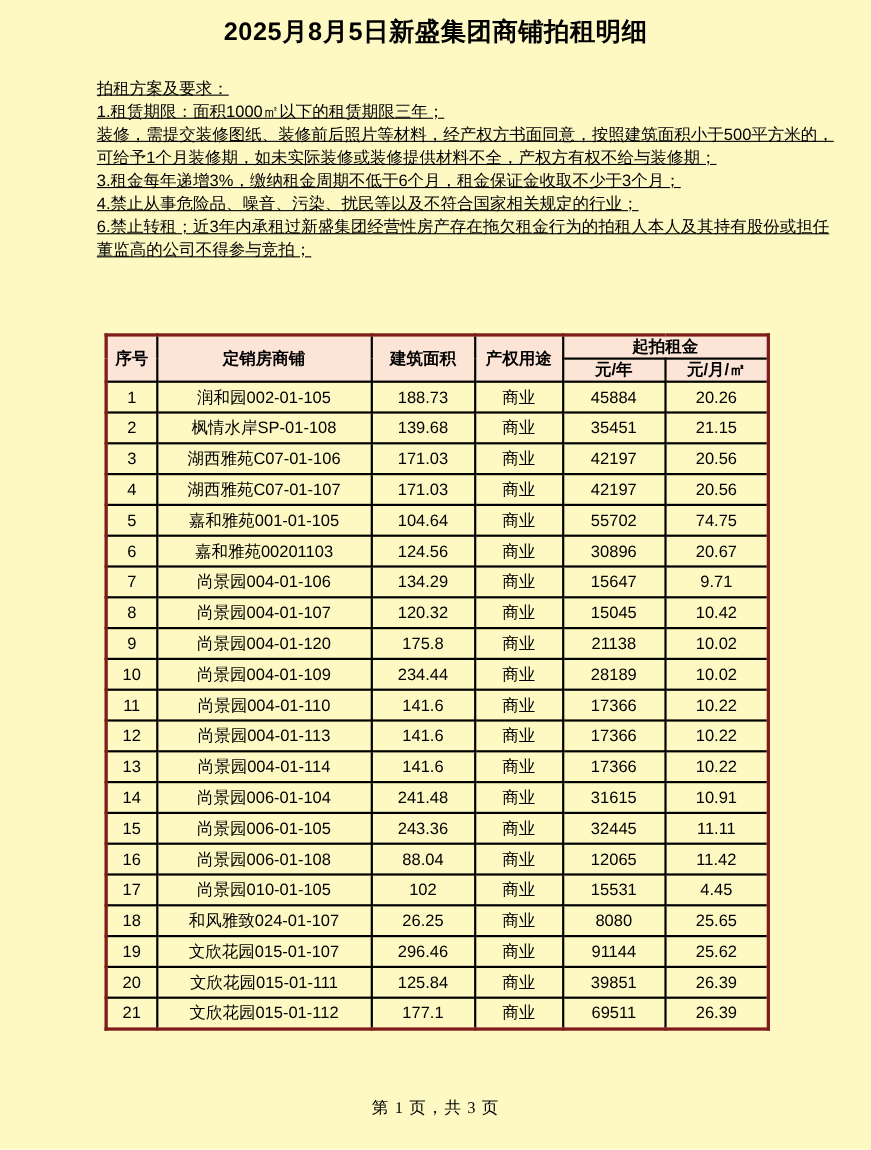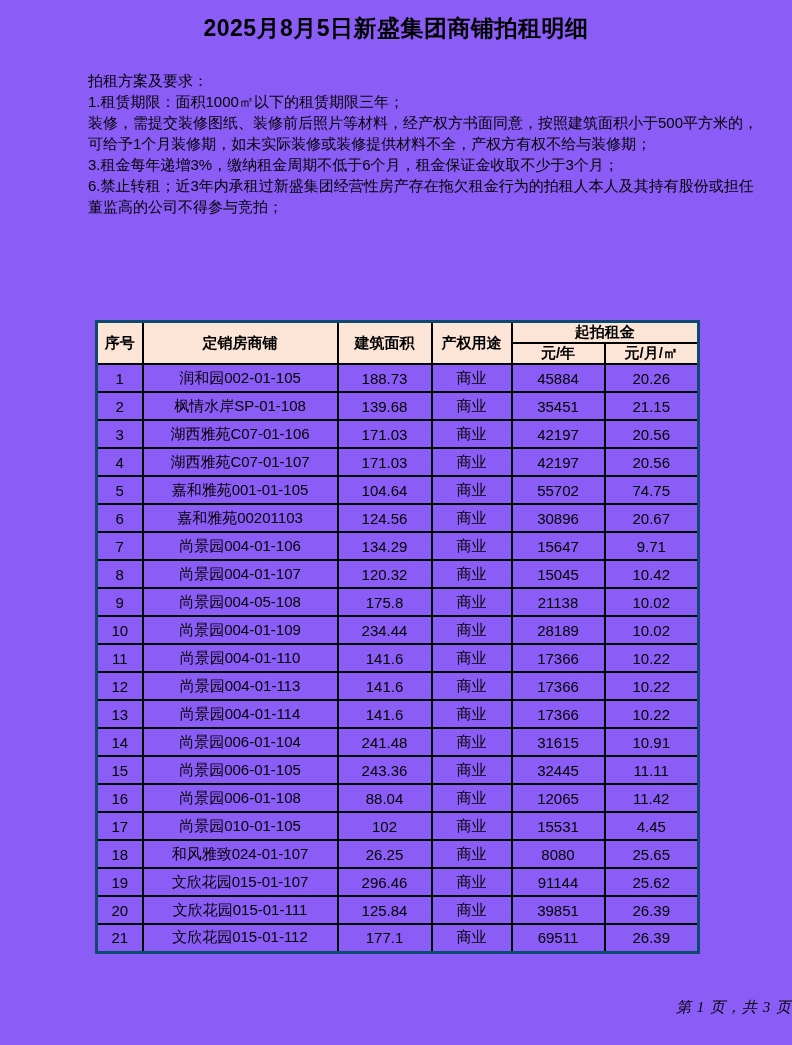--- a/index.html
+++ b/index.html
@@ -2,89 +2,89 @@
 <html style="--header-bg: #FCE4D6;"><head>
 <meta charset="utf-8">
 <style>
   * { box-sizing: border-box; margin: 0; padding: 0; }
   html, body { background: #ffffff; }
   body { font-family: "Liberation Sans", sans-serif; color: #000000; }
   .page {
     position: relative;
     width: 792px;
     height: 1045px;
-    background: #8b5cf6;
+    background: #fef9c3;
     overflow: hidden;
   }
   .title {
     position: absolute;
     top: 13px;
     left: 0;
     width: 100%;
     text-align: center;
     font-size: 23px;
     font-weight: bold;
     letter-spacing: 0.5px;
   }
   .notes {
     position: absolute;
     left: 88px;
     top: 70px;
     width: 632px;
     font-size: 15px;
     line-height: 21px;
   }
-  .note-line { white-space: nowrap; }
+  .note-line { white-space: nowrap; text-decoration: underline; }
   table.rent-table {
     position: absolute;
     left: 95px;
-    top: 320px;
+    top: 303px;
     border-collapse: collapse;
     table-layout: fixed;
-    border: 3px solid #0c4a6e;
+    border: 3px solid #7f1d1d;
   }
   .rent-table th, .rent-table td {
     border: 2px solid #000;
     text-align: center;
     vertical-align: middle;
     padding: 0;
     font-size: 15px;
     overflow: hidden;
   }
   .rent-table th {
     background: var(--header-bg, #FCE4D6);
     font-weight: bold;
     height: 21px;
   }
   .rent-table td { height: 28px; font-weight: normal; }
   .footer {
     position: absolute;
     top: 998px;
     left: 0;
     width: 100%;
-    text-align: right;
+    text-align: center;
     font-family: "Liberation Serif", serif;
     font-size: 15px;
     letter-spacing: 1px;
-    font-style: italic;
   }
 </style>
 </head>
 <body>
 
 <div class="page">
 
   <div class="title">2025月8月5日新盛集团商铺拍租明细</div>
 
   <div class="notes">
       <div class="note-line">拍租方案及要求：</div>
       <div class="note-line">1.租赁期限：面积1000㎡以下的租赁期限三年；</div>
       <div class="note-line">装修，需提交装修图纸、装修前后照片等材料，经产权方书面同意，按照建筑面积小于500平方米的，</div>
       <div class="note-line">可给予1个月装修期，如未实际装修或装修提供材料不全，产权方有权不给与装修期；</div>
       <div class="note-line">3.租金每年递增3%，缴纳租金周期不低于6个月，租金保证金收取不少于3个月；</div>
+      <div class="note-line">4.禁止从事危险品、噪音、污染、扰民等以及不符合国家相关规定的行业；</div>
       <div class="note-line">6.禁止转租；近3年内承租过新盛集团经营性房产存在拖欠租金行为的拍租人本人及其持有股份或担任</div>
       <div class="note-line">董监高的公司不得参与竞拍；</div>
     </div>
 
   <table class="rent-table">
     <colgroup>
       <col style="width:46px">
       <col style="width:195px">
       <col style="width:94px">
       <col style="width:80px">
@@ -164,21 +164,21 @@
         <tr>
           <td>8</td>
           <td>尚景园004-01-107</td>
           <td>120.32</td>
           <td>商业</td>
           <td>15045</td>
           <td>10.42</td>
         </tr>
         <tr>
           <td>9</td>
-          <td>尚景园004-05-108</td>
+          <td>尚景园004-01-120</td>
           <td>175.8</td>
           <td>商业</td>
           <td>21138</td>
           <td>10.02</td>
         </tr>
         <tr>
           <td>10</td>
           <td>尚景园004-01-109</td>
           <td>234.44</td>
           <td>商业</td>

